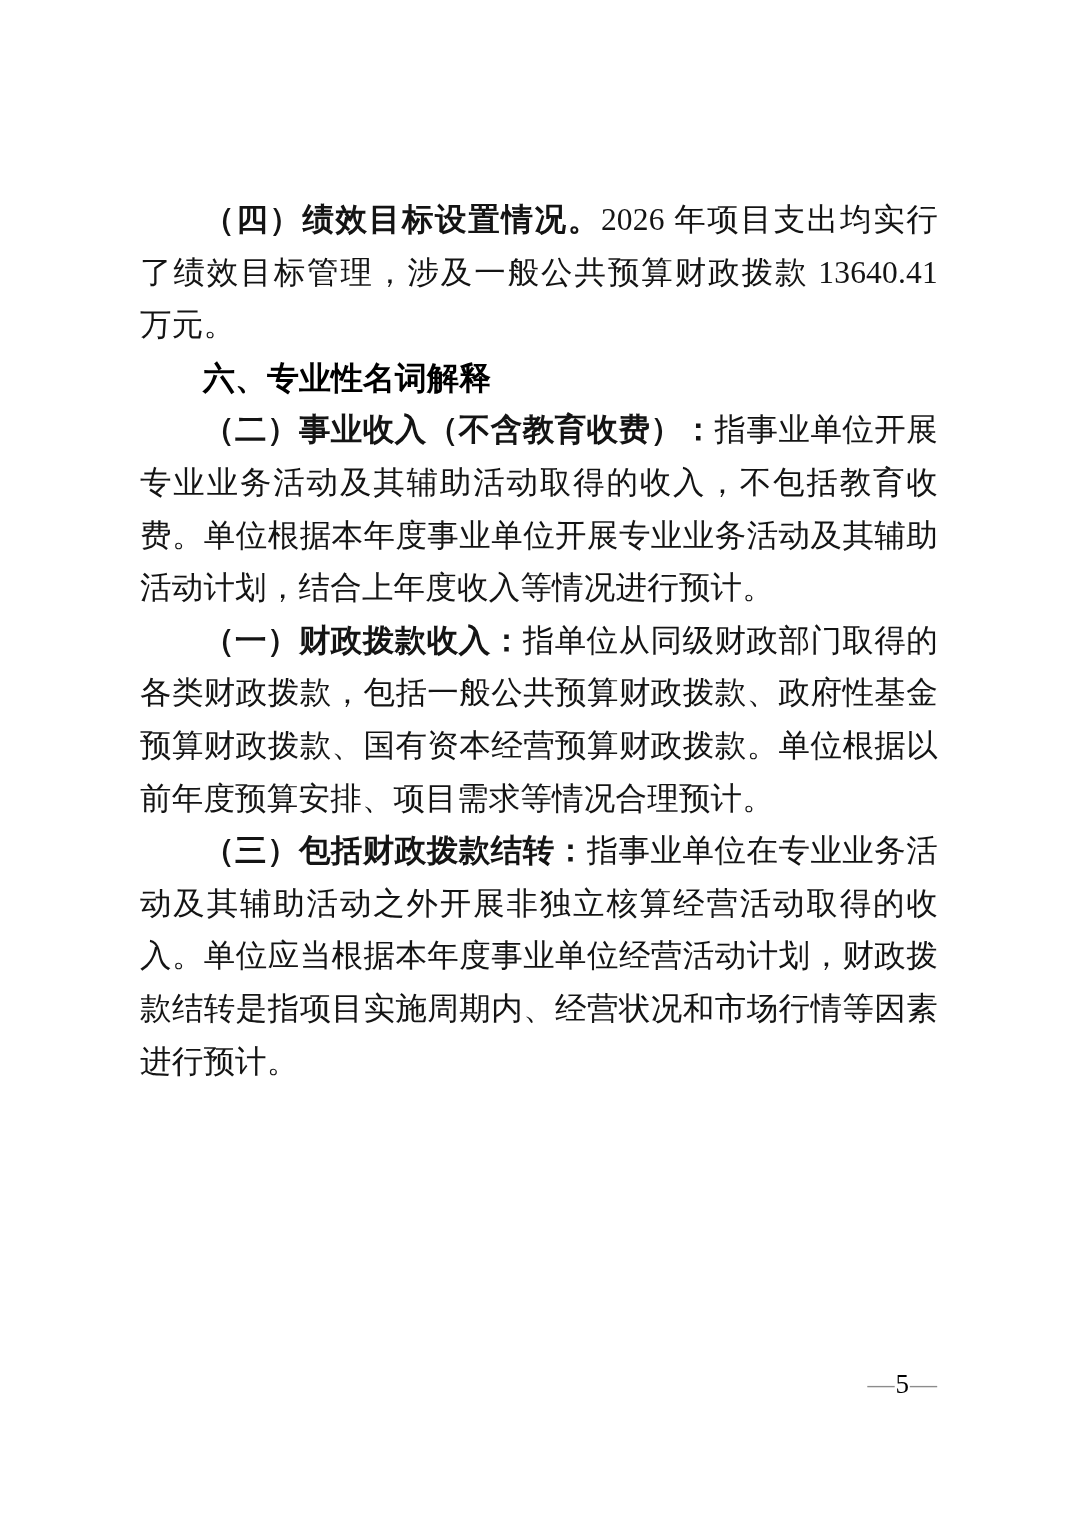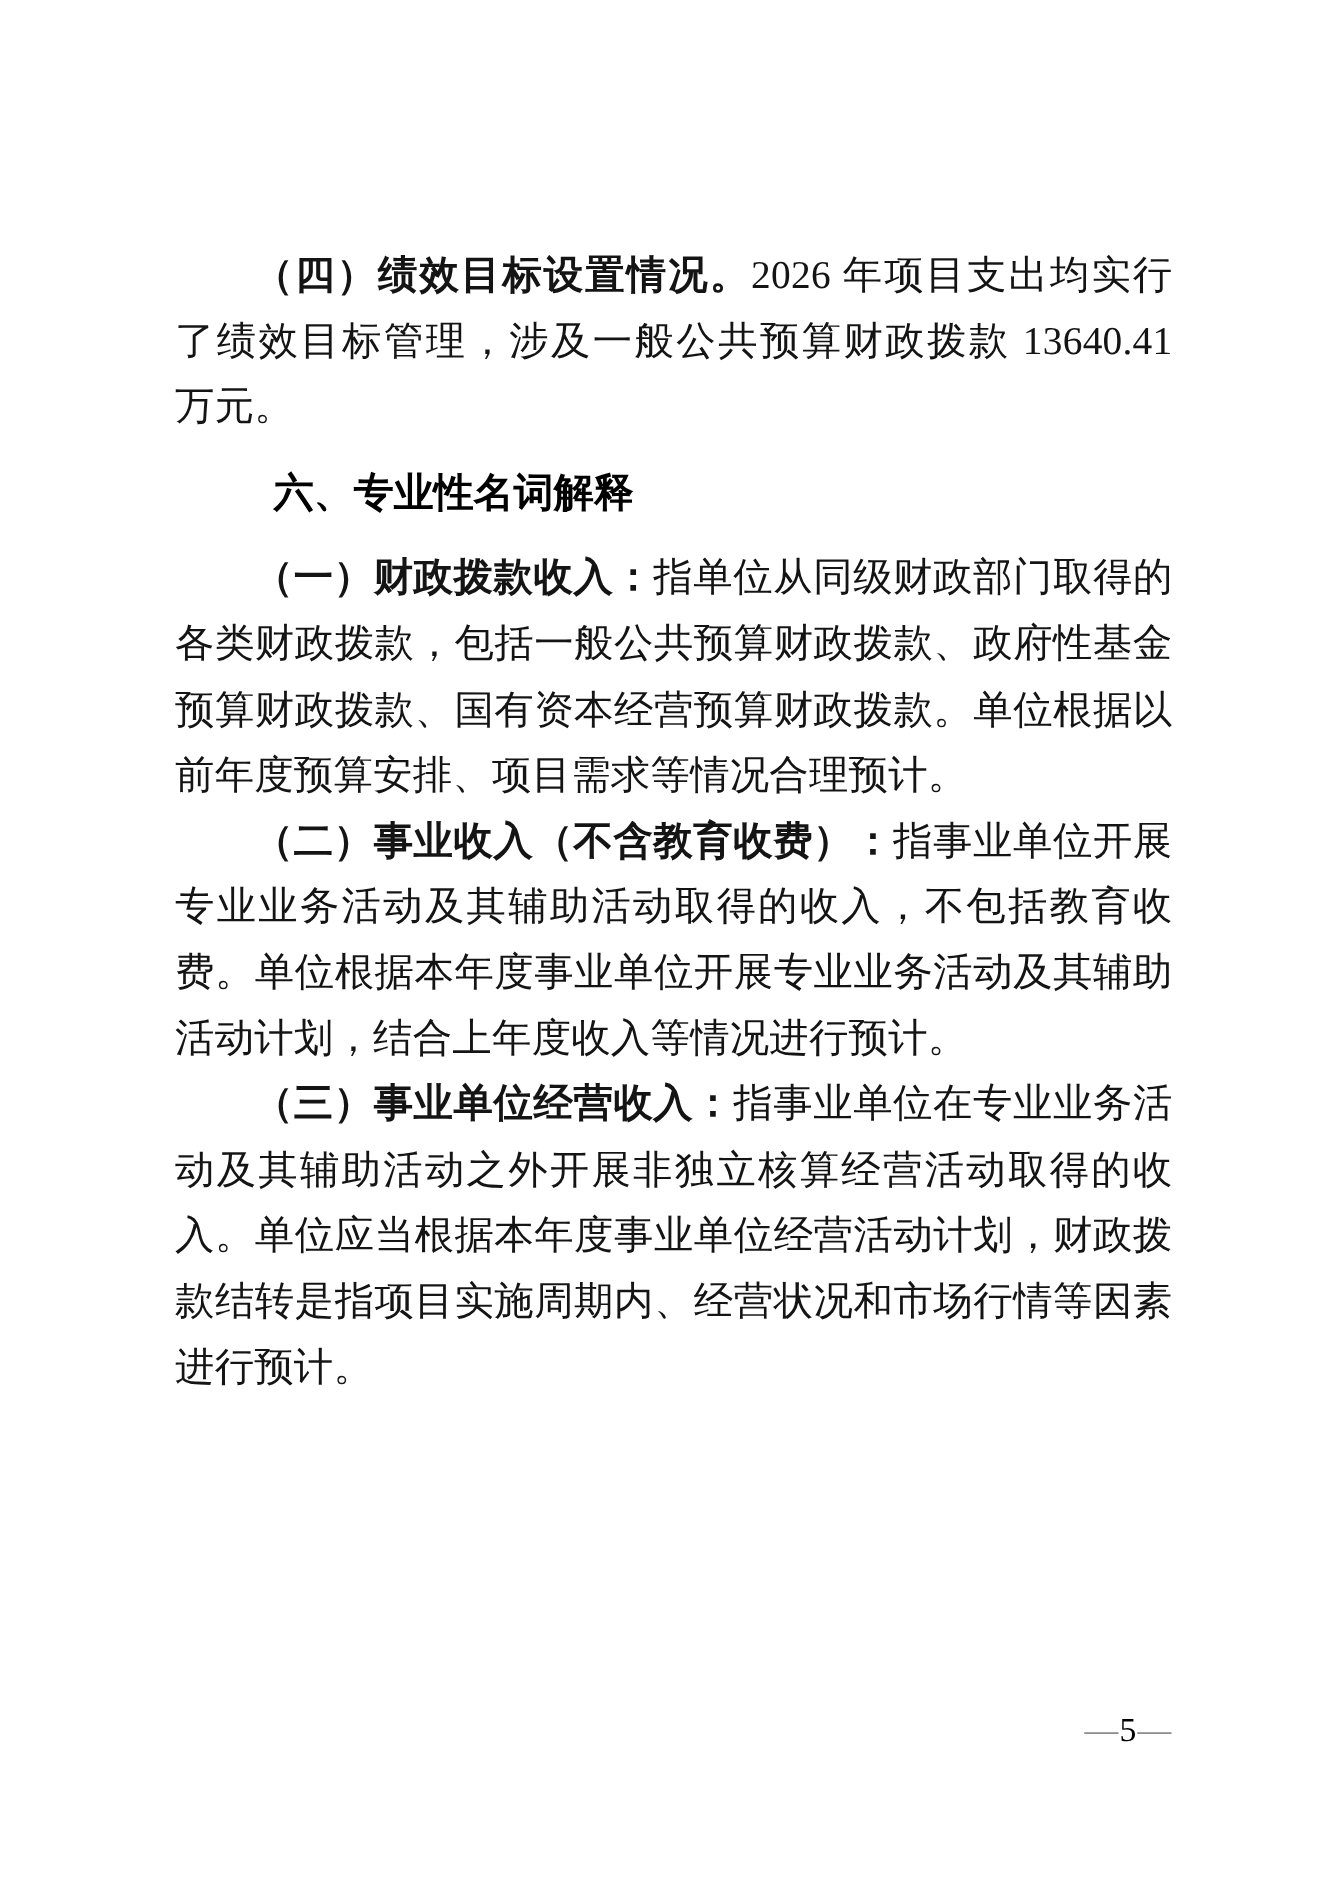--- a/index.html
+++ b/index.html
@@ -32,21 +32,21 @@
     line-height: 52.6px;
     text-align: justify;
     text-justify: inter-character;
     text-indent: 63px;
     letter-spacing: 0.2px;
   }
   .lead {
     font-weight: 700;
   }
   .heading {
-    margin: 16px;
+    margin: 0;
     font-size: 32px;
     line-height: 52.6px;
     font-weight: 700;
     font-family: "Liberation Sans", "DejaVu Sans", sans-serif;
     text-indent: 63px;
     color: #000000;
     text-align: left;
   }
   .page-footer {
     position: absolute;
@@ -69,23 +69,23 @@
 <body>
 
 <div class="page">
   <main class="content">
 
     <p class="para"><span class="lead">（四）绩效目标设置情况。</span><span class="body-text">2026 年项目支出均实行了绩效目标管理，涉及一般公共预算财政拨款 13640.41 万元。</span></p>
 
 
     <h2 class="heading">六、专业性名词解释</h2>
 
+    <p class="para"><span class="lead">（二）事业收入（不含教育收费）：</span><span class="body-text">指事业单位开展专业业务活动及其辅助活动取得的收入，不包括教育收费。单位根据本年度事业单位开展专业业务活动及其辅助活动计划，结合上年度收入等情况进行预计。</span></p>
+
     <p class="para"><span class="lead">（一）财政拨款收入：</span><span class="body-text">指单位从同级财政部门取得的各类财政拨款，包括一般公共预算财政拨款、政府性基金预算财政拨款、国有资本经营预算财政拨款。单位根据以前年度预算安排、项目需求等情况合理预计。</span></p>
 
-    <p class="para"><span class="lead">（二）事业收入（不含教育收费）：</span><span class="body-text">指事业单位开展专业业务活动及其辅助活动取得的收入，不包括教育收费。单位根据本年度事业单位开展专业业务活动及其辅助活动计划，结合上年度收入等情况进行预计。</span></p>
-
-    <p class="para"><span class="lead">（三）事业单位经营收入：</span><span class="body-text">指事业单位在专业业务活动及其辅助活动之外开展非独立核算经营活动取得的收入。单位应当根据本年度事业单位经营活动计划，财政拨款结转是指项目实施周期内、经营状况和市场行情等因素进行预计。</span></p>
+    <p class="para"><span class="lead">（三）包括财政拨款结转：</span><span class="body-text">指事业单位在专业业务活动及其辅助活动之外开展非独立核算经营活动取得的收入。单位应当根据本年度事业单位经营活动计划，财政拨款结转是指项目实施周期内、经营状况和市场行情等因素进行预计。</span></p>
 
 
   </main>
 
   <footer class="page-footer"><span class="dash">—</span><span class="num">5</span><span class="dash">—</span></footer>
 </div>
 
 </body></html>

